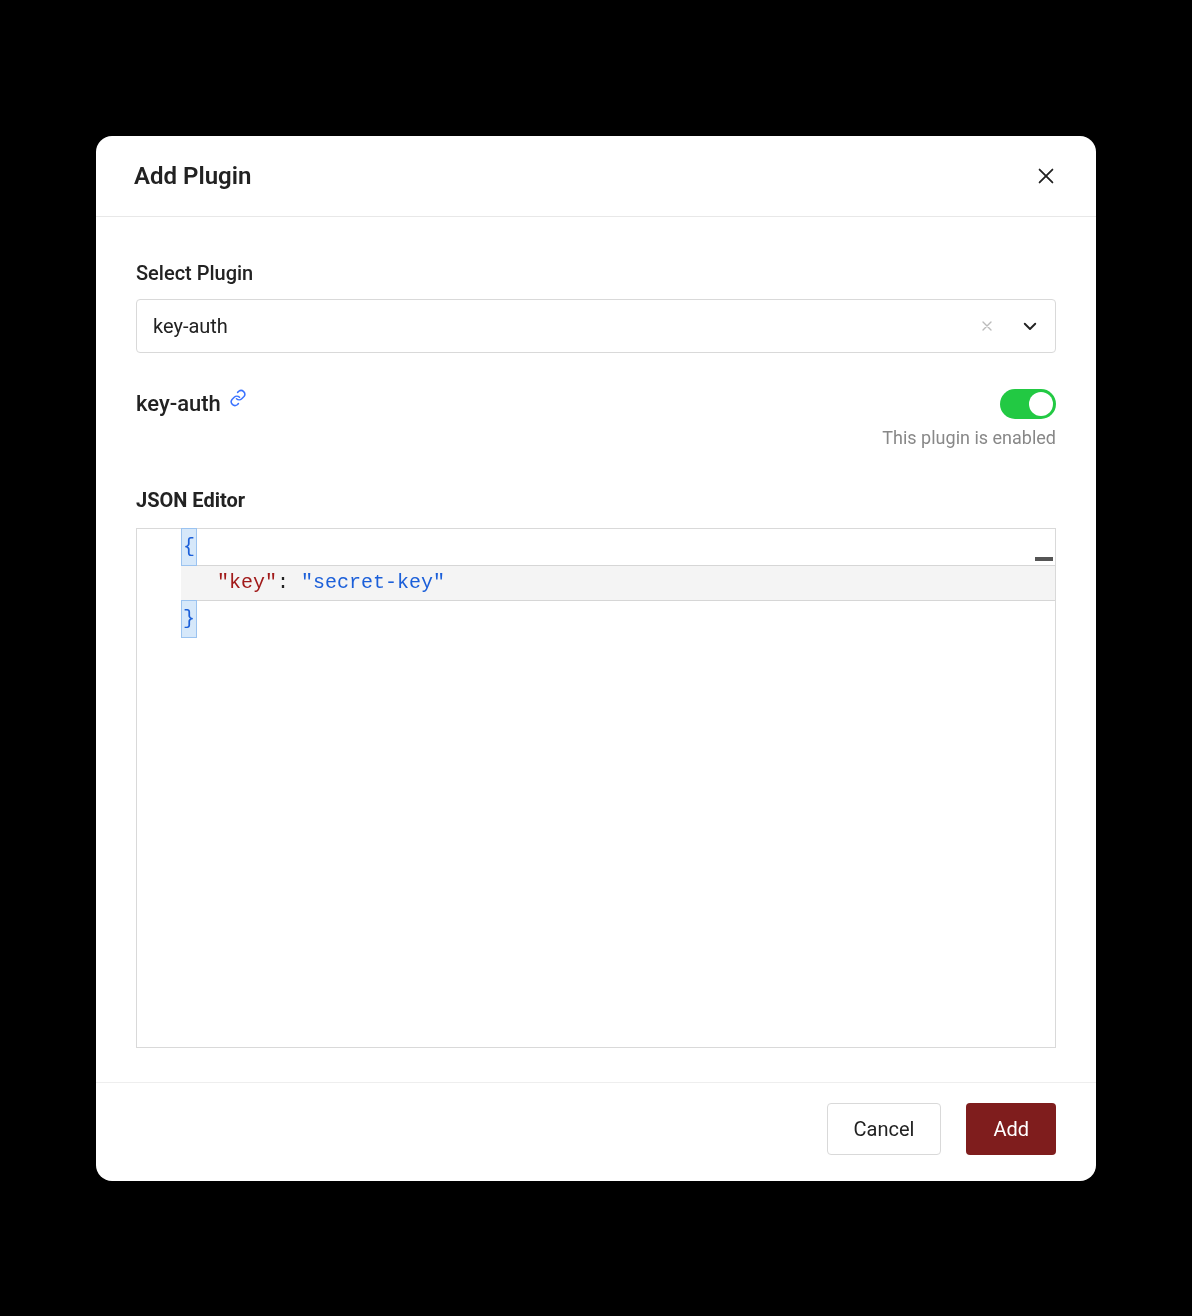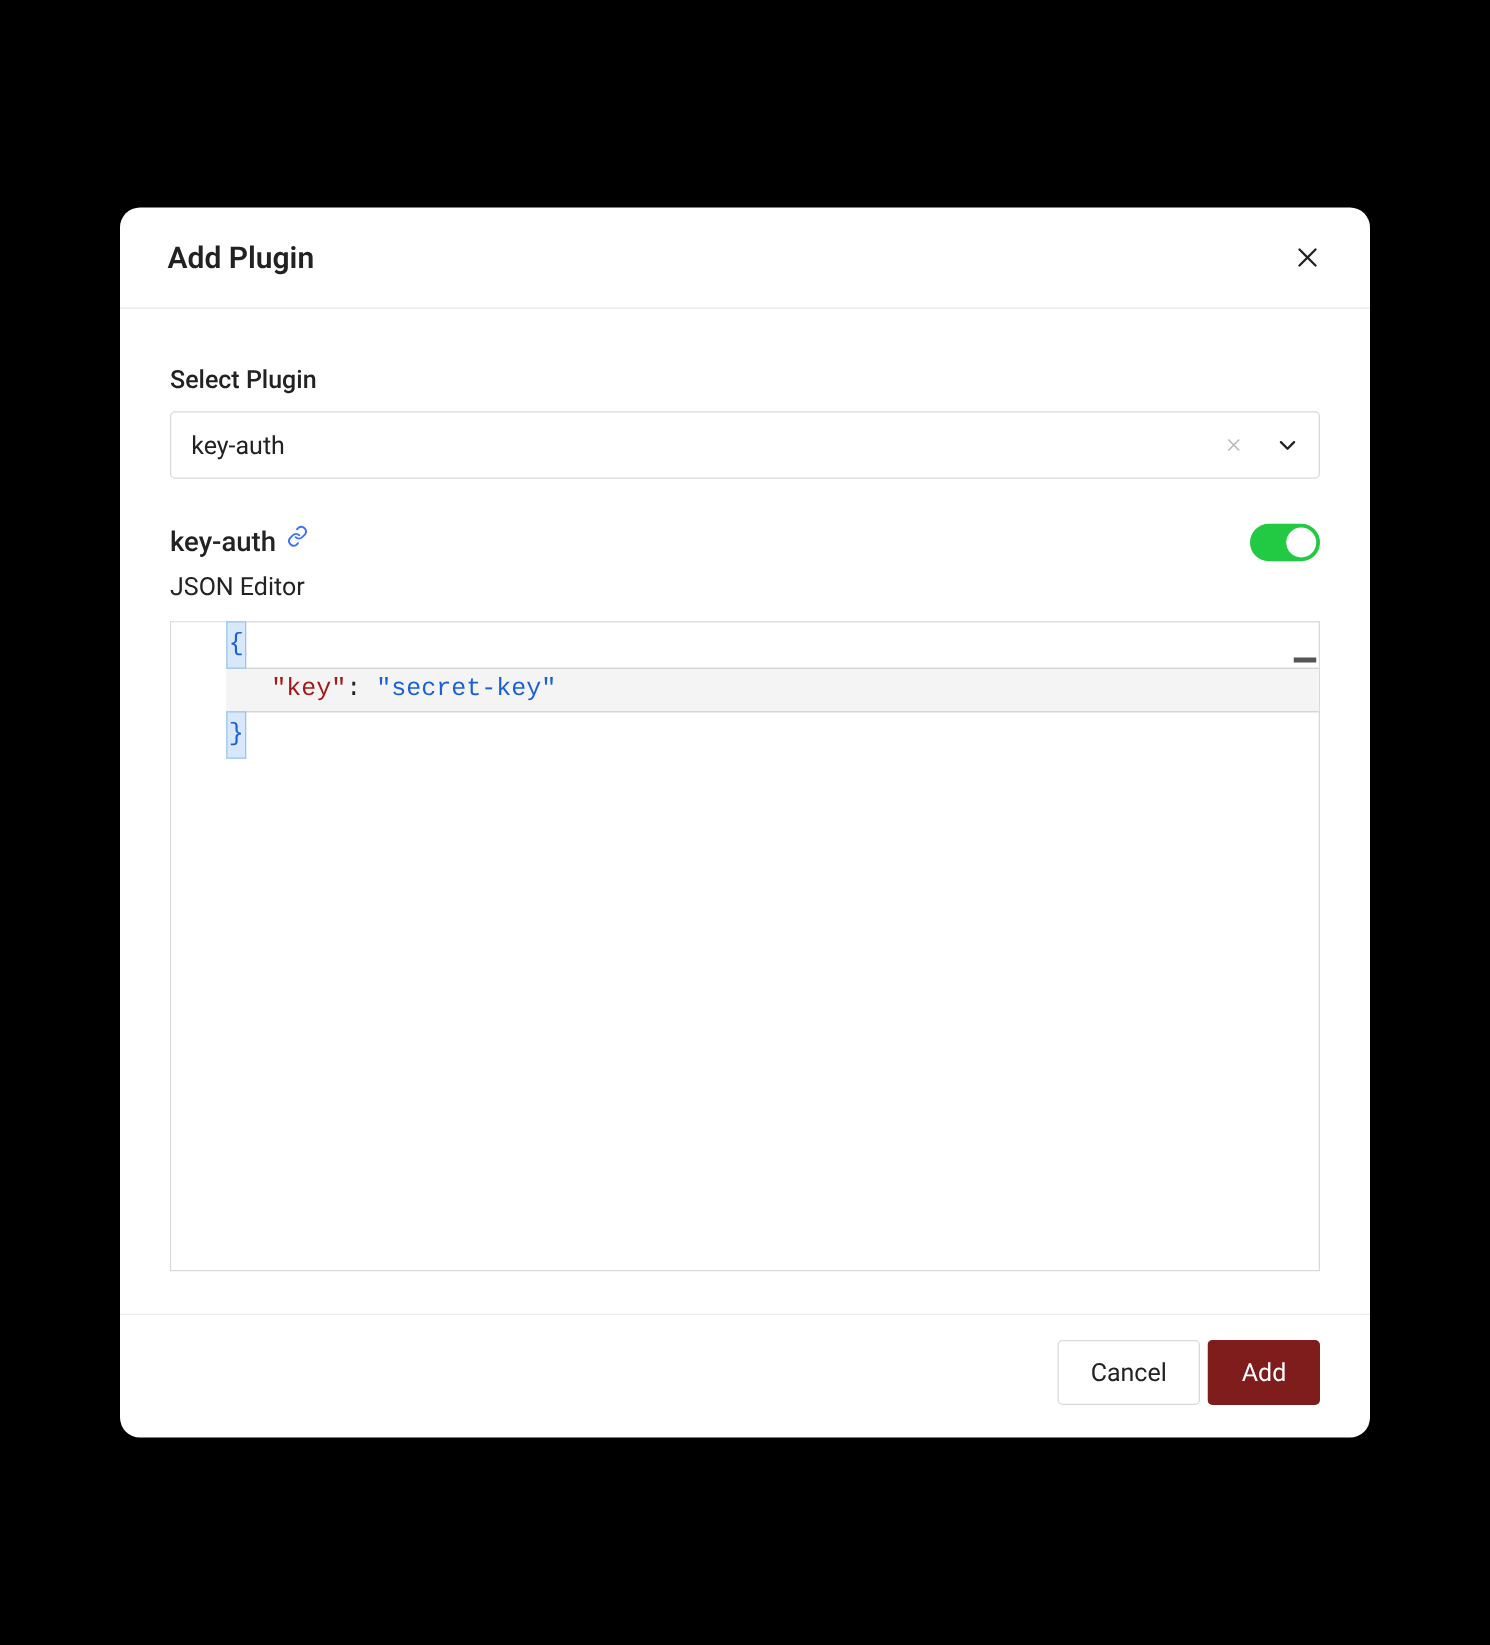--- a/index.html
+++ b/index.html
@@ -149,21 +149,21 @@
       background: #fff;
     }
     .enabled-hint {
       text-align: right;
       font-size: 18px;
       color: #888;
       margin-bottom: 40px;
     }
     .editor-label {
       font-size: 20px;
-      font-weight: 400;
+      font-weight: 700;
       color: #222;
       margin-bottom: 16px;
     }
     .json-editor {
       border: 1px solid #d9d9d9;
       height: 520px;
       position: relative;
       display: flex;
       font-family: "SFMono-Regular", Consolas, "Liberation Mono", Menlo, monospace;
       font-size: 20px;
@@ -208,21 +208,21 @@
       right: 2px;
       width: 18px;
       height: 4px;
       background: #555;
     }
     .modal-footer {
       border-top: 1px solid #eee;
       padding: 20px 40px 26px 40px;
       display: flex;
       justify-content: flex-end;
-      gap: 6px;
+      gap: 25px;
     }
     .btn {
       height: 52px;
       padding: 0 26px;
       border-radius: 4px;
       font-size: 20px;
       cursor: pointer;
       display: flex;
       align-items: center;
       justify-content: center;
@@ -276,20 +276,21 @@
             <path d="M10 13a5 5 0 0 0 7 0l3-3a5 5 0 0 0-7-7l-1.5 1.5" stroke="#3a72ff" stroke-width="2" stroke-linecap="round" stroke-linejoin="round"></path>
             <path d="M14 11a5 5 0 0 0-7 0l-3 3a5 5 0 0 0 7 7l1.5-1.5" stroke="#3a72ff" stroke-width="2" stroke-linecap="round" stroke-linejoin="round"></path>
           </svg>
         </span>
       </div>
       <div class="toggle">
         <div class="toggle-knob"></div>
       </div>
     </div>
 
+    <div class="enabled-hint">This plugin is enabled</div>
 
     <div class="editor-label">JSON Editor</div>
 
     <div class="json-editor">
       <div class="gutter"></div>
       <div class="code-area">
         <div class="code-line">
           <span class="brace">{</span>
         </div>
         <div class="code-line highlighted">

